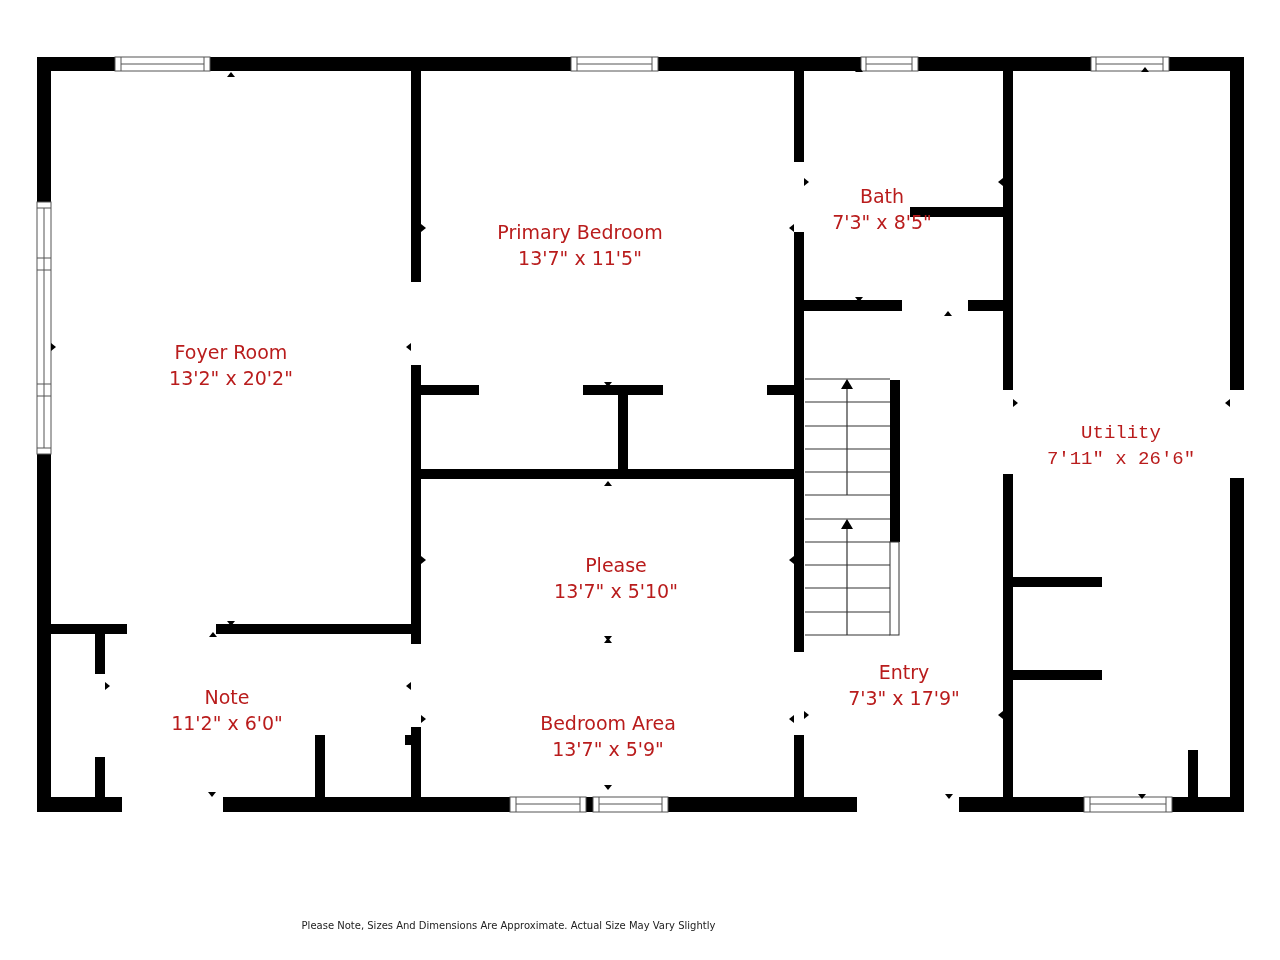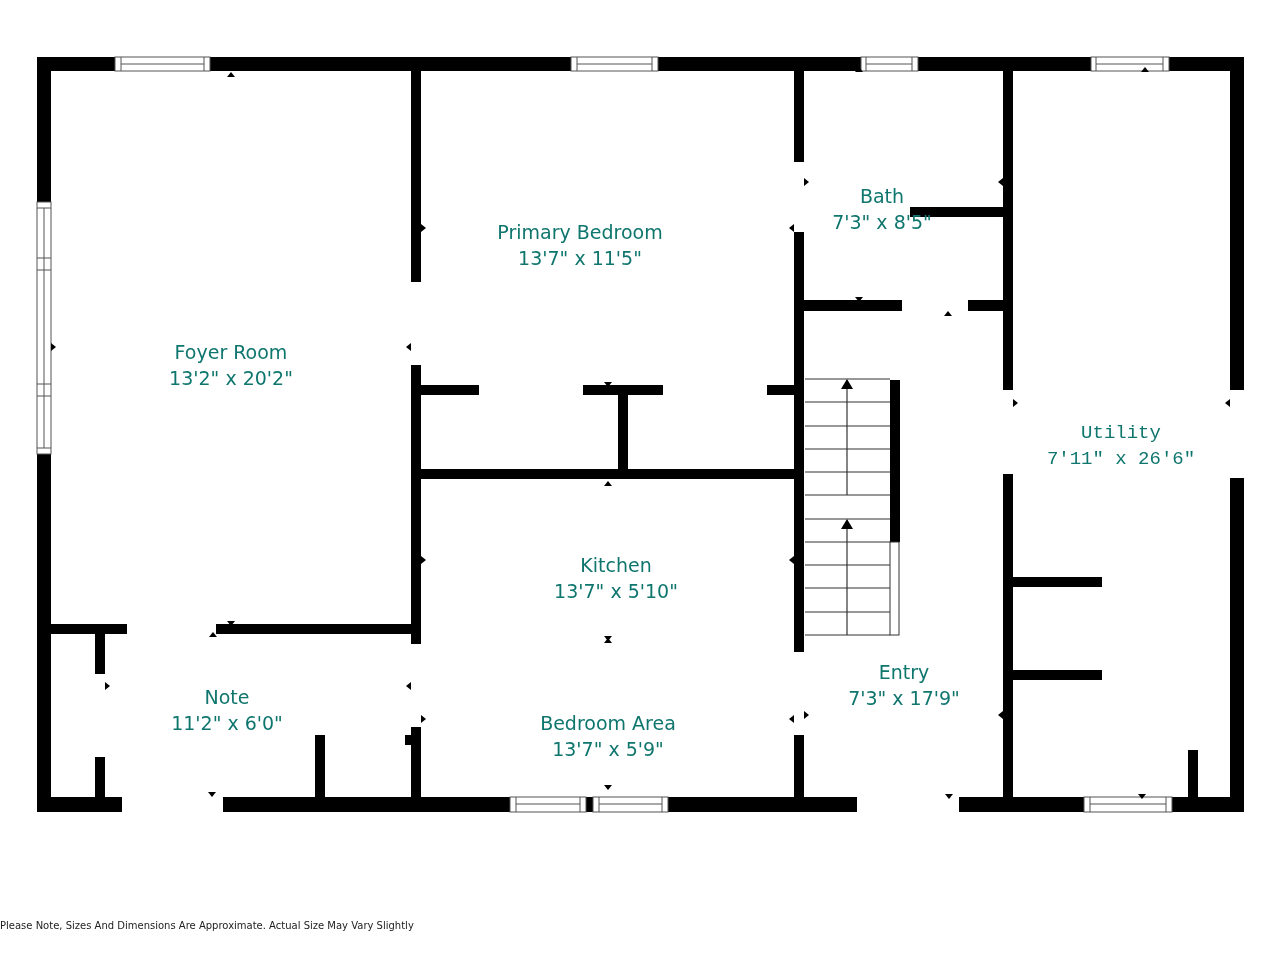--- a/index.html
+++ b/index.html
@@ -4,23 +4,23 @@
   <style>
     html, body { margin: 0; padding: 0; background: #ffffff; }
     body { width: 1280px; height: 960px; position: relative; overflow: hidden; font-family: "DejaVu Sans", sans-serif; }
     #plan { position: absolute; left: 0; top: 0; width: 1280px; height: 960px; }
     .wall { fill: #000000; }
     .opening { fill: #ffffff; }
     .win-frame { fill: #ffffff; stroke: #555555; stroke-width: 1; }
     .win-line { stroke: #555555; stroke-width: 1; }
     .stair-line { stroke: #333333; stroke-width: 1.2; }
     .marker { fill: #000000; }
-    .room-label { position: absolute; text-align: center; color: #0f766e; font-family: "DejaVu Sans", sans-serif; font-size: 19px; line-height: 26px; white-space: nowrap; transform: translateX(-50%); }
+    .room-label { position: absolute; text-align: center; color: #b91c1c; font-family: "DejaVu Sans", sans-serif; font-size: 19px; line-height: 26px; white-space: nowrap; transform: translateX(-50%); }
     .room-label .name, .room-label .dims { display: block; }
-    .footnote { position: absolute; left: 0; width: 1017px; top: 920px; text-align: left; font-family: "DejaVu Sans", sans-serif; font-size: 10px; color: #222222; }
+    .footnote { position: absolute; left: 0; width: 1017px; top: 920px; text-align: center; font-family: "DejaVu Sans", sans-serif; font-size: 10px; color: #222222; }
   </style>
 </head>
 <body>
 
 <svg id="plan" viewBox="0 0 1280 960" xmlns="http://www.w3.org/2000/svg">
 
   <g>
     <rect class="wall" x="37" y="57" width="1207" height="14"></rect>
     <rect class="wall" x="37" y="797" width="1207" height="15"></rect>
     <rect class="wall" x="37" y="57" width="14" height="755"></rect>
@@ -208,21 +208,21 @@
 </div>
 <div class="room-label" style="left:882px; top:183px;">
   <span class="name">Bath</span>
   <span class="dims">7'3" x 8'5"</span>
 </div>
 <div class="room-label" style="left:1121px; top:420px;font-family:Liberation Mono, monospace;">
   <span class="name">Utility</span>
   <span class="dims">7'11" x 26'6"</span>
 </div>
 <div class="room-label" style="left:616px; top:552px;">
-  <span class="name">Kitchen</span>
+  <span class="name">Please</span>
   <span class="dims">13'7" x 5'10"</span>
 </div>
 <div class="room-label" style="left:608px; top:710px;">
   <span class="name">Bedroom Area</span>
   <span class="dims">13'7" x 5'9"</span>
 </div>
 <div class="room-label" style="left:227px; top:684px;">
   <span class="name">Note</span>
   <span class="dims">11'2" x 6'0"</span>
 </div>

